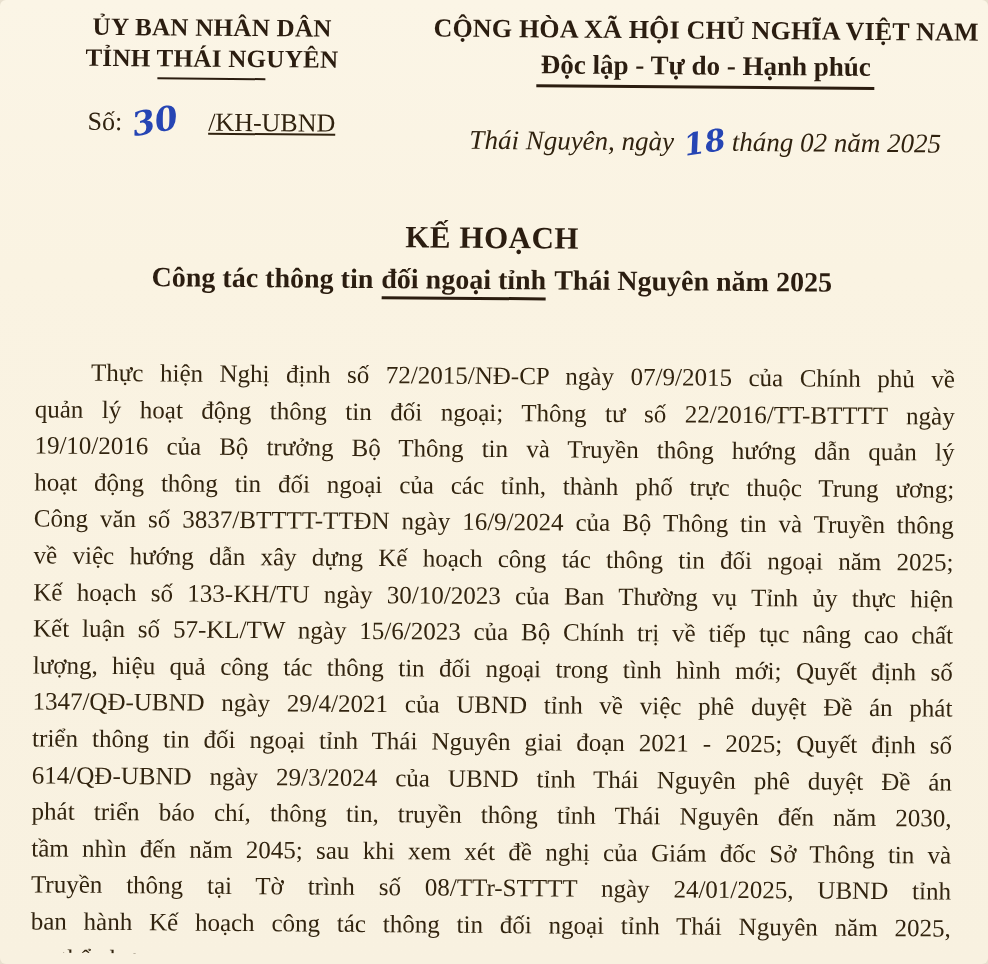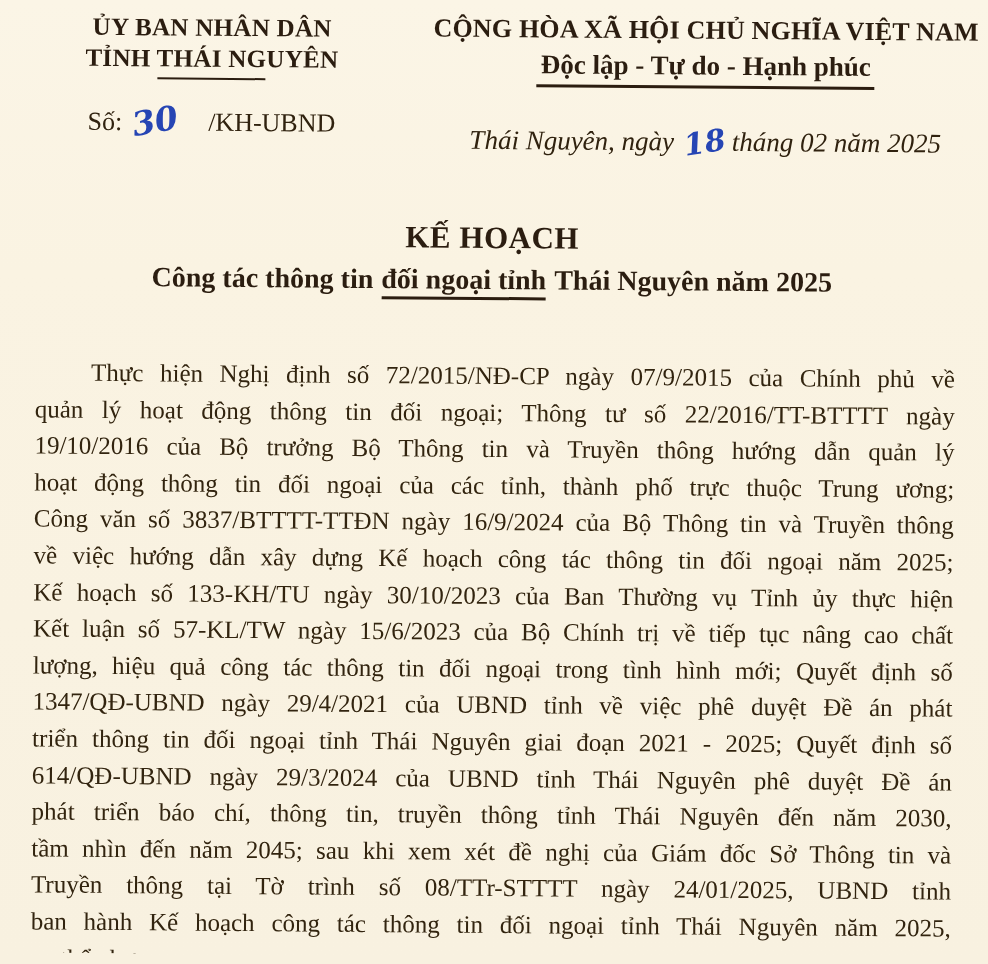--- a/index.html
+++ b/index.html
@@ -6,20 +6,21 @@
   body{
     font-family:"Liberation Serif","DejaVu Serif",serif;
     background:#e8e0cf;
   }
   .page{
     position:relative;
     width:988px;height:964px;
     background:linear-gradient(180deg,#fbf5e6 0%,#faf3e2 28%,#f8f1e0 100%);
     overflow:hidden;
     color:#30220f;
+    border-radius:6px;
   }
   .sheet{
     position:absolute;inset:0;
     transform:rotate(0.45deg);
     transform-origin:50% 0;
   }
   
   .doc-header{
     display:flex;
     padding-top:14px;
@@ -39,21 +40,21 @@
   .org-rule{
     width:108px;height:0;
     border-top:2px solid #2b1d10;
     margin-top:4px;
   }
   .doc-number{
     margin-top:25px;
     font-size:26px;
     white-space:nowrap;
   }
-  .doc-number .suffix{margin-left:24px;}
+  .doc-number .suffix{margin-left:24px;text-decoration:underline;}
   .handwritten{
     display:inline-block;
     font-family:"DejaVu Serif",serif;
     font-style:italic;
     font-weight:bold;
     color:#2645b4;
     font-size:33px;
     line-height:1;
     transform:rotate(-11deg);
     margin:0 6px 0 10px;

